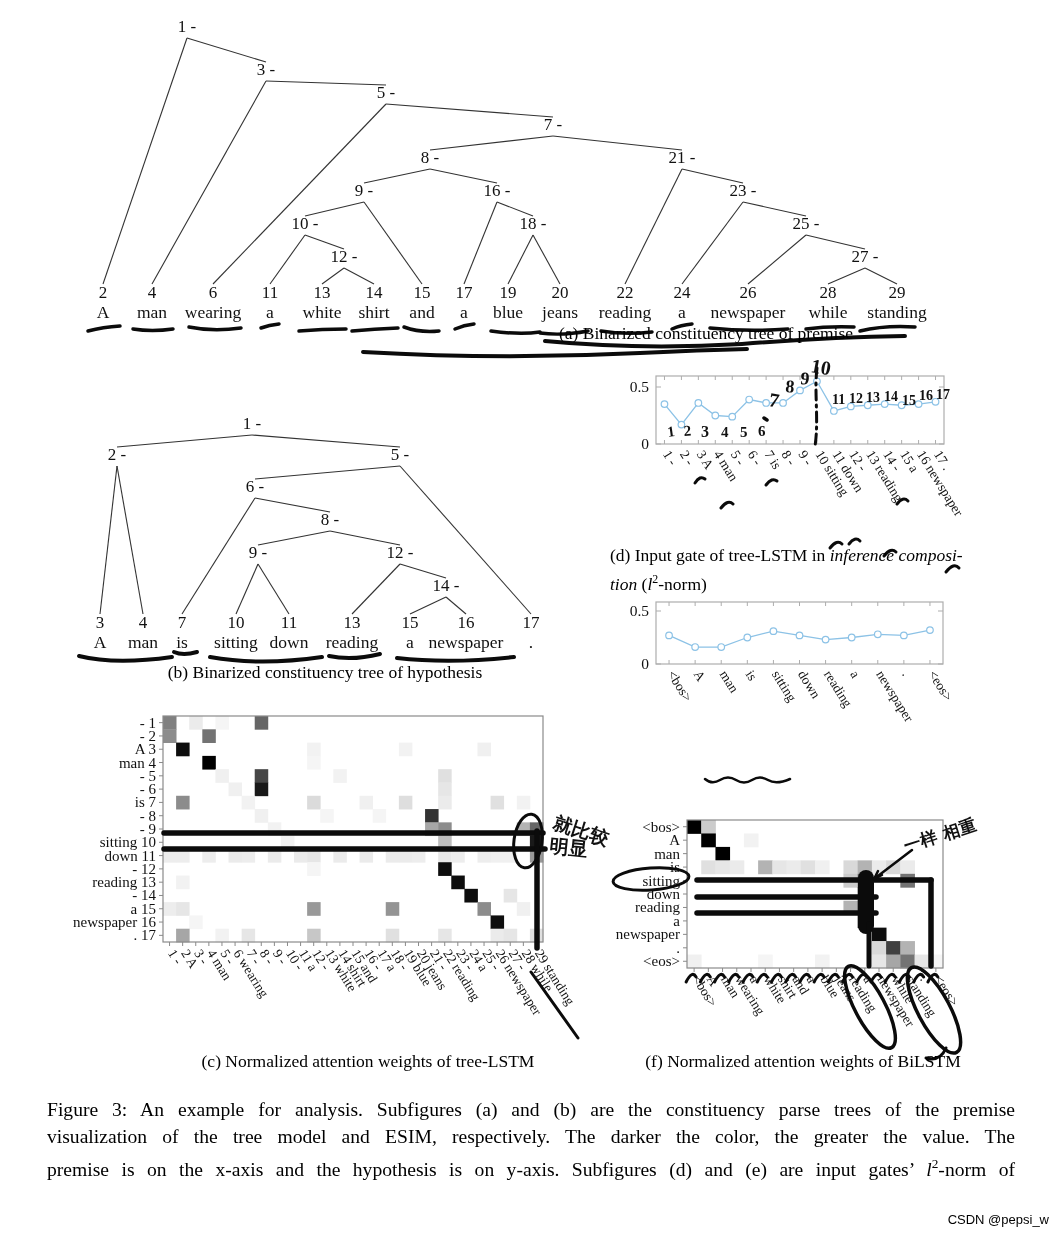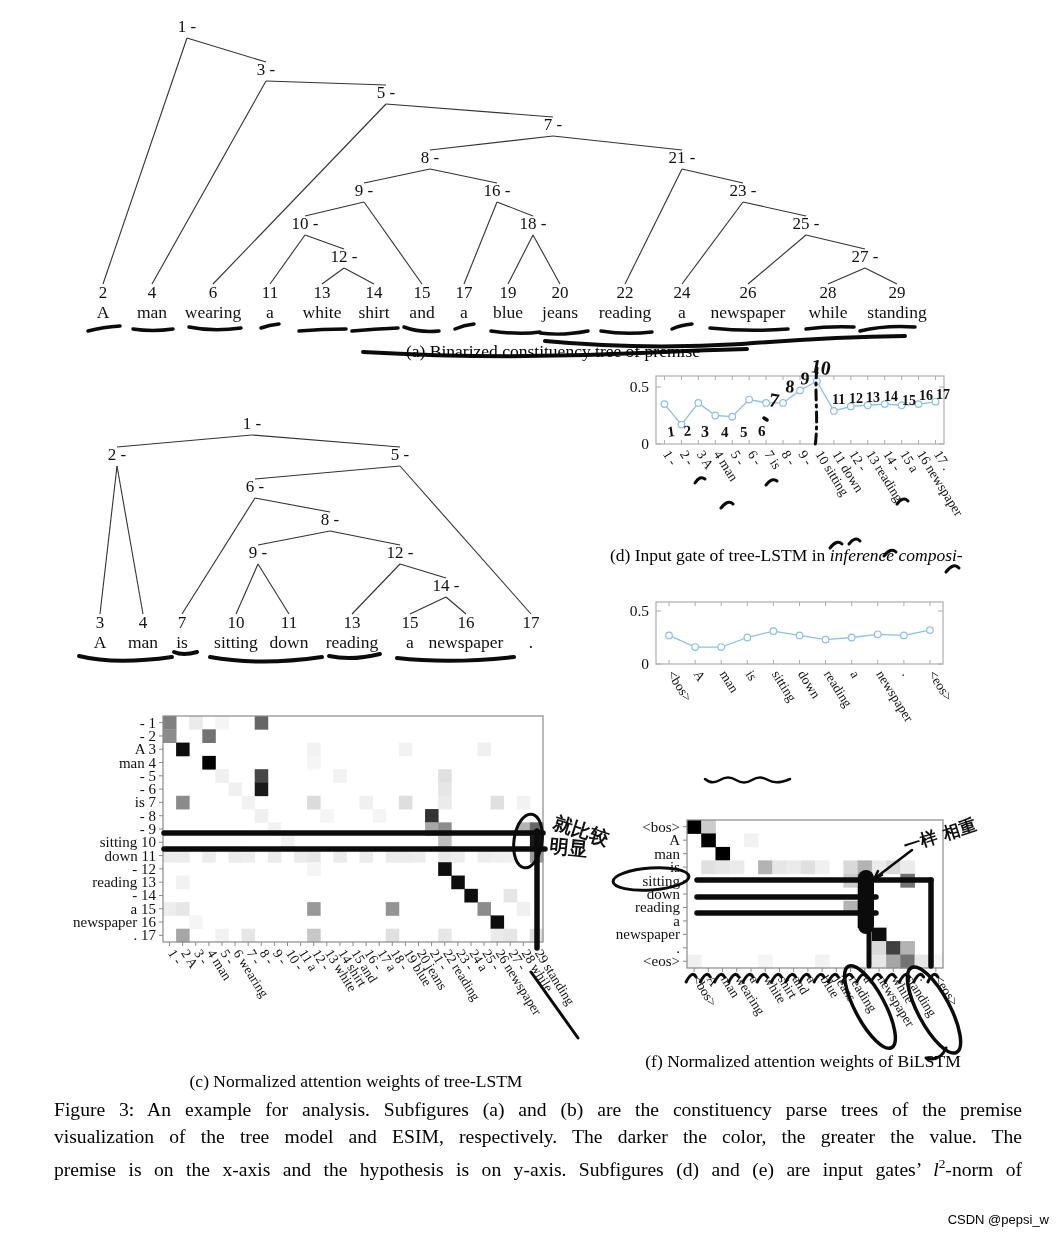--- a/index.html
+++ b/index.html
@@ -4,21 +4,21 @@
 <style>
   html,body{margin:0;padding:0;background:#ffffff;}
   .page{position:relative;width:1059px;height:1243px;background:#fff;
         font-family:"Liberation Serif",serif;color:#000;overflow:hidden;}
   .page svg text{font-family:"Liberation Serif",serif;fill:#111;}
   #fig-svg{position:absolute;left:0;top:0;}
   .cap{position:absolute;font-size:17.5px;text-align:center;white-space:nowrap;}
   .cap2{position:absolute;font-size:17.5px;line-height:24px;}
   .ital{font-style:italic;}
   sup{font-size:68%;}
-  .figcap{position:absolute;left:47px;top:1096px;width:968px;font-size:19.6px;line-height:27.2px;margin-left:7px;}
+  .figcap{position:absolute;left:47px;top:1096px;width:968px;font-size:19.6px;line-height:27.2px;}
   .figcap .ln{text-align:justify;text-align-last:justify;}
   .figcap .ln.last{text-align-last:left;}
   .watermark{position:absolute;right:10px;top:1212px;font-family:"Liberation Sans",sans-serif;
              font-size:13px;color:#000000;}
 </style>
 </head>
 <body>
 
 <div class="page">
   <svg id="fig-svg" width="1059" height="1243" viewBox="0 0 1059 1243">
@@ -633,26 +633,28 @@
         <text x="902" y="405" font-size="14" fill="#0b0b0b" font-weight="bold" font-family="&quot;DejaVu Sans&quot;,sans-serif" transform="rotate(0 902 405)">15</text>
         <text x="919" y="400" font-size="14" fill="#0b0b0b" font-weight="bold" font-family="&quot;DejaVu Sans&quot;,sans-serif" transform="rotate(0 919 400)">16</text>
         <text x="936" y="399" font-size="14" fill="#0b0b0b" font-weight="bold" font-family="&quot;DejaVu Sans&quot;,sans-serif" transform="rotate(0 936 399)">17</text>
         <text x="552" y="828" font-size="19" fill="#0b0b0b" font-weight="bold" font-family="&quot;DejaVu Sans&quot;,sans-serif" transform="rotate(18 552 828)">就比较</text>
         <text x="549" y="852" font-size="19" fill="#0b0b0b" font-weight="bold" font-family="&quot;DejaVu Sans&quot;,sans-serif" transform="rotate(6 549 852)">明显</text>
         <text x="906" y="852" font-size="17" fill="#0b0b0b" font-weight="bold" font-family="&quot;DejaVu Sans&quot;,sans-serif" transform="rotate(-18 906 852)">一样</text>
         <text x="945" y="840" font-size="17" fill="#0b0b0b" font-weight="bold" font-family="&quot;DejaVu Sans&quot;,sans-serif" transform="rotate(-18 945 840)">相重</text>
       </g>
     </svg>
 
-  <div class="cap" style="left:253px;top:341px;width:600px;">(a) Binarized constituency tree of premise</div>
-  <div class="cap" style="left:106px;top:1051px;width:500px;margin-top:20px;">(c) Normalized attention weights of tree-LSTM</div>
+  <div class="cap" style="left:253px;top:323px;width:600px;text-align:right;">(a) Binarized constituency tree of premise</div>
+  <div class="cap" style="left:75px;top:662px;width:500px;">(b) Binarized constituency tree of hypothesis</div>
+  <div class="cap" style="left:118px;top:1051px;width:500px;">(c) Normalized attention weights of tree-LSTM</div>
   <div class="cap" style="left:553px;top:1051px;width:500px;">(f) Normalized attention weights of BiLSTM</div>
 
   <div class="cap2" id="cap-d" style="left:610px;top:543px;width:450px;">
       <div><span>(d) Input gate of tree-LSTM in </span><span class="ital">inference composi-</span></div>
+      <div><span class="ital">tion</span><span> (</span><span class="ital">l</span><sup>2</sup><span>-norm)</span></div>
     </div>
 
   <div class="figcap" id="figure-caption">
       <div class="ln"><span>Figure 3: An example for analysis. Subfigures (a) and (b) are the constituency parse trees of the premise</span></div>
       <div class="ln"><span>visualization of the tree model and ESIM, respectively. The darker the color, the greater the value. The</span></div>
       <div class="ln"><span>premise is on the x-axis and the hypothesis is on y-axis. Subfigures (d) and (e) are input gates’ </span><span class="ital">l</span><sup>2</sup><span>-norm of</span></div>
     </div>
 
   <div class="watermark">CSDN @pepsi_w</div>
 </div>

